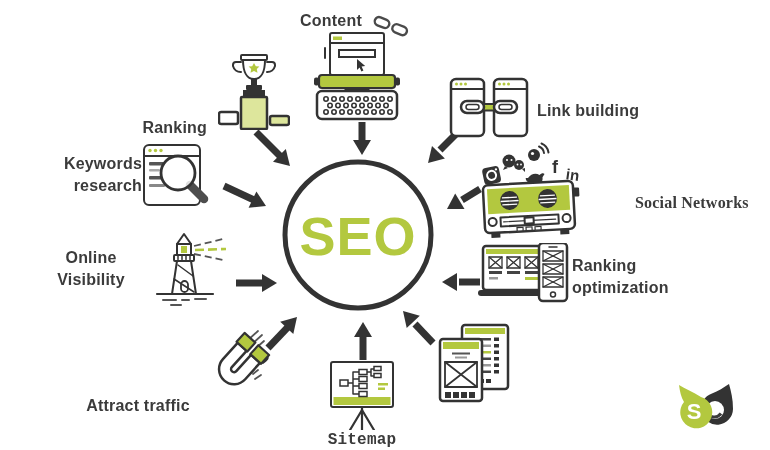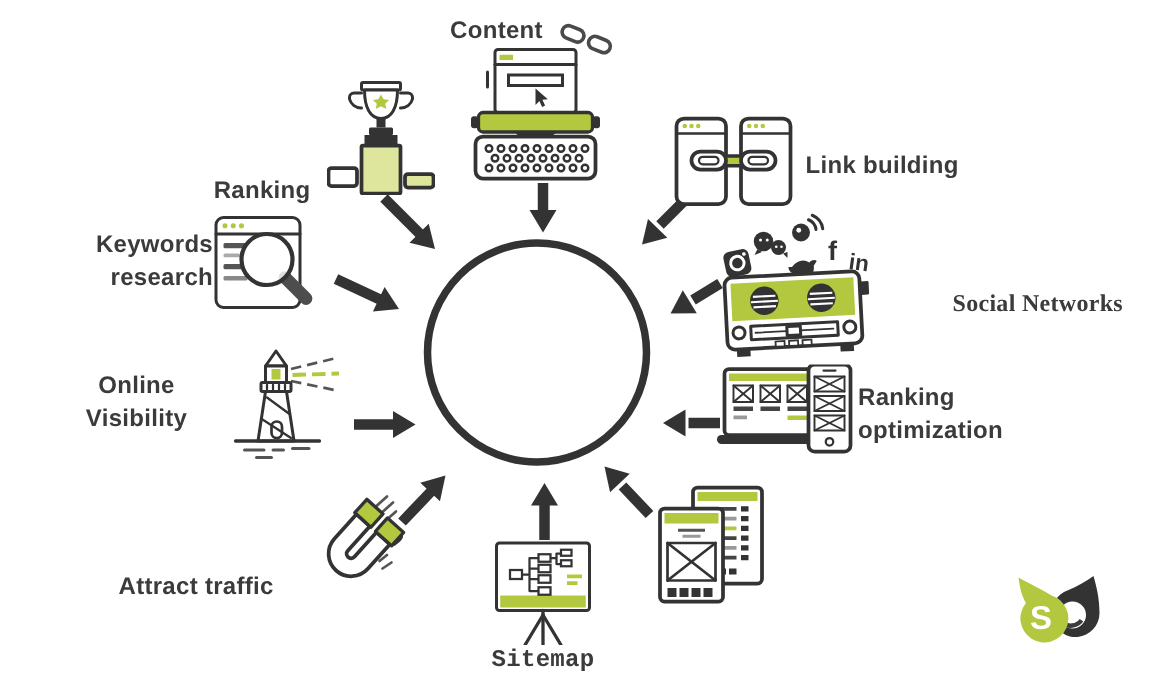--- a/index.html
+++ b/index.html
@@ -86,28 +86,29 @@
       <line class="arrow" x1="480" y1="189" x2="462" y2="200"></line>
         <polygon class="ahead" points="447,209 455.2,193.5 464.5,208.9"></polygon>
     </g>
 
     <g>
       <line class="arrow" x1="459" y1="131" x2="440" y2="150"></line>
         <polygon class="ahead" points="428,163 432,146 444.9,158.5"></polygon>
     </g>
   </svg>
 
+  <div class="seo-text">SEO</div>
 
   <div class="label center" style="left:288px;top:10px;width:86px;">Content</div>
   <div class="label" style="left:537px;top:100px;width:125px;">Link building</div>
   <div class="label" style="left:635px;top:192px;width:145px;font-family:Liberation Serif, serif;">Social Networks</div>
   <div class="label" style="left:572px;top:255px;width:110px;">Ranking
 optimization</div>
   <div class="label center" style="left:267px;top:429px;width:190px;font-family:Liberation Mono, monospace;">Sitemap optimization</div>
-  <div class="label" style="left:79px;top:381px;width:118px;">Attract traffic</div>
+  <div class="label" style="left:79px;top:395px;width:118px;text-align:center;">Attract traffic</div>
   <div class="label center" style="left:45px;top:247px;width:92px;">Online
 Visibility</div>
   <div class="label" style="left:50px;top:153px;width:92px;text-align:right;">Keywords
 research</div>
   <div class="label right" style="left:113px;top:81px;width:94px;">Ranking</div>
 
   <div class="icon" style="left:313px;top:31px;width:90px;height:90px;">
     <svg viewBox="0 0 90 90">
       <path class="ln" stroke-width="2" d="M12,17 v10"></path>
       <rect class="fw2" x="17" y="2" width="54" height="42" rx="2"></rect>

